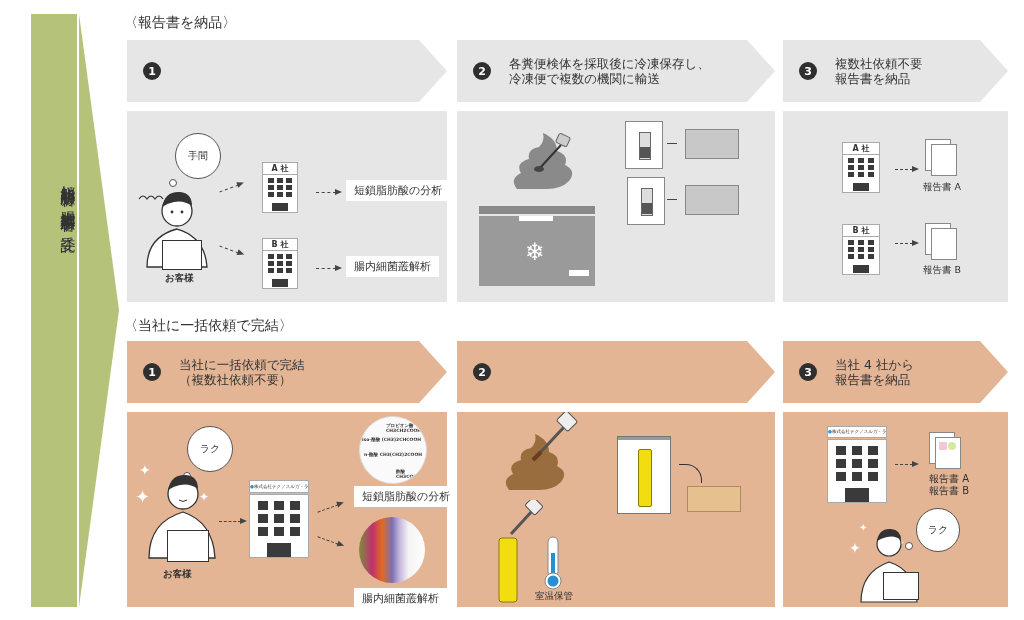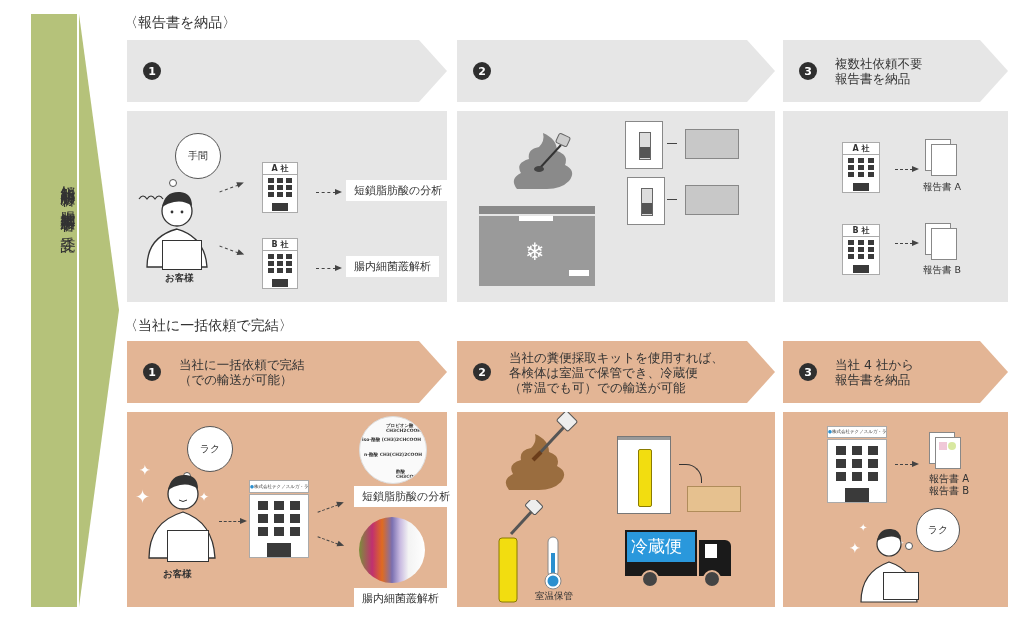--- a/index.html
+++ b/index.html
@@ -52,20 +52,22 @@
   <div class="step abs" style="left:0;top:0;">
     <span class="num">1</span>
   </div>
 </div>
 <div class="abs" style="left:457px;top:40px;width:318px;height:62px;">
   <svg class="abs" style="left:0;top:0" width="318" height="62">
       <polygon points="0,0 290,0 318,31 290,62 0,62" fill="#e6e6e6"></polygon>
     </svg>
   <div class="step abs" style="left:0;top:0;">
     <span class="num">2</span>
+    <span class="txt">各糞便検体を採取後に冷凍保存し、
+冷凍便で複数の機関に輸送</span>
   </div>
 </div>
 <div class="abs" style="left:783px;top:40px;width:225px;height:62px;">
   <svg class="abs" style="left:0;top:0" width="225" height="62">
       <polygon points="0,0 197,0 225,31 197,62 0,62" fill="#e6e6e6"></polygon>
     </svg>
   <div class="step abs" style="left:0;top:0;">
     <span class="num">3</span>
     <span class="txt">複数社依頼不要
 報告書を納品</span>
@@ -193,32 +195,29 @@
 
 <div class="abs section-label" style="left:124px;top:317px;">〈当社に一括依頼で完結〉</div>
 
 <div class="abs" style="left:127px;top:341px;width:320px;height:62px;">
   <svg class="abs" style="left:0;top:0" width="320" height="62">
       <polygon points="0,0 292,0 320,31 292,62 0,62" fill="#e3b595"></polygon>
     </svg>
   <div class="step abs" style="left:0;top:0;">
     <span class="num">1</span>
     <span class="txt">当社に一括依頼で完結
-（での輸送が可能）</span>
+（複数社依頼不要）</span>
   </div>
 </div>
 <div class="abs" style="left:457px;top:341px;width:318px;height:62px;">
   <svg class="abs" style="left:0;top:0" width="318" height="62">
       <polygon points="0,0 290,0 318,31 290,62 0,62" fill="#e3b595"></polygon>
     </svg>
   <div class="step abs" style="left:0;top:0;">
     <span class="num">2</span>
-    <span class="txt">当社の糞便採取キットを使用すれば、
-各検体は室温で保管でき、冷蔵便
-（常温でも可）での輸送が可能</span>
   </div>
 </div>
 <div class="abs" style="left:783px;top:341px;width:225px;height:62px;">
   <svg class="abs" style="left:0;top:0" width="225" height="62">
       <polygon points="0,0 197,0 225,31 197,62 0,62" fill="#e3b595"></polygon>
     </svg>
   <div class="step abs" style="left:0;top:0;">
     <span class="num">3</span>
     <span class="txt">当社 4 社から
 報告書を納品</span>
@@ -292,29 +291,20 @@
     <circle cx="11" cy="46" r="5.5" fill="#2a8fcf"></circle>
   </svg>
   <div class="small" style="left:78px;top:178px;">室温保管</div>
   <div class="abs" style="left:160px;top:24px;width:52px;height:76px;background:#fff;border:1px solid #777;">
     <div class="abs" style="left:0;top:0;width:52px;height:3px;background:#999;"></div>
     <div class="abs" style="left:20px;top:12px;width:12px;height:56px;background:#f2dd10;border:1px solid #8a7b00;border-radius:2px;"></div>
   </div>
   <div class="abs" style="left:222px;top:52px;width:22px;height:18px;border-top:1px solid #333;border-right:1px solid #333;border-radius:0 16px 0 0;"></div>
   <div class="abs" style="left:230px;top:74px;width:52px;height:24px;background:#e6c18f;border:1px solid #b08c5a;"></div>
 
-  <div class="abs" style="left:168px;top:118px;width:108px;height:56px;">
-    <div class="abs" style="left:0;top:0;width:72px;height:46px;background:#1a1a1a;"></div>
-    <div class="abs" style="left:2px;top:2px;width:68px;height:30px;background:#2a98dc;"></div>
-    <div class="abs" style="left:6px;top:5px;color:#fff;font-size:17px;">冷蔵便</div>
-    <div class="abs" style="left:74px;top:10px;width:32px;height:36px;background:#1a1a1a;border-radius:0 6px 0 0;"></div>
-    <div class="abs" style="left:80px;top:14px;width:12px;height:14px;background:#fff;"></div>
-    <div class="abs" style="left:16px;top:40px;width:14px;height:14px;border-radius:50%;background:#444;border:2px solid #e3b595;"></div>
-    <div class="abs" style="left:78px;top:40px;width:14px;height:14px;border-radius:50%;background:#444;border:2px solid #e3b595;"></div>
-  </div>
 </div>
 
 <div class="abs tan-panel" style="left:783px;top:412px;width:225px;height:195px;">
   <div class="abs" style="left:44px;top:14px;width:58px;height:10px;background:#fff;border:1px solid #aaa;font-size:4.5px;line-height:10px;white-space:nowrap;overflow:hidden;">
     <span style="color:#2a8fcf;">●</span><span>株式会社テクノスルガ・ラボ</span>
   </div>
   <div class="bldg" style="left:44px;top:27px;width:58px;height:62px;">
     <div class="win" style="left:8px;top:6px;width:10px;height:9px"></div>
       <div class="win" style="left:24px;top:6px;width:10px;height:9px"></div>
       <div class="win" style="left:40px;top:6px;width:10px;height:9px"></div>

